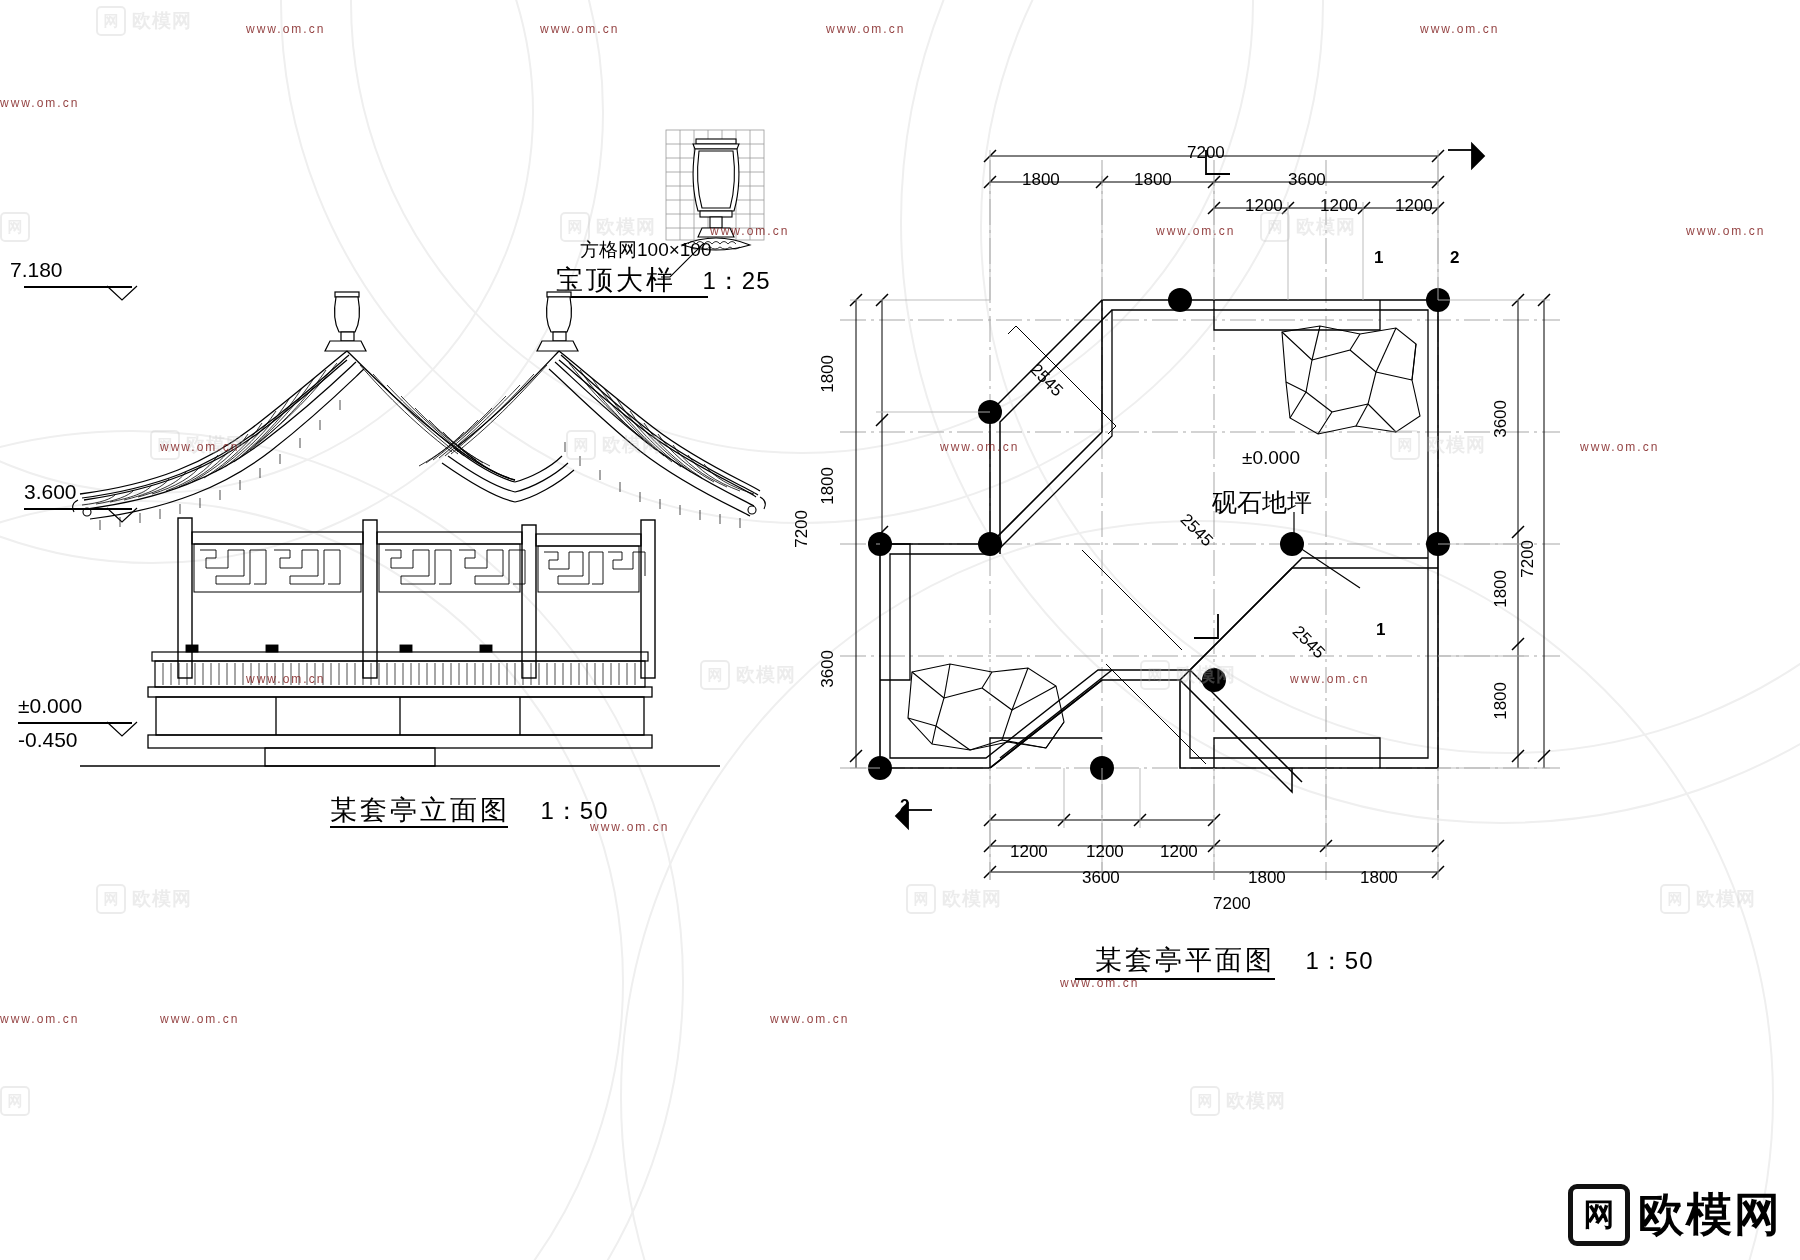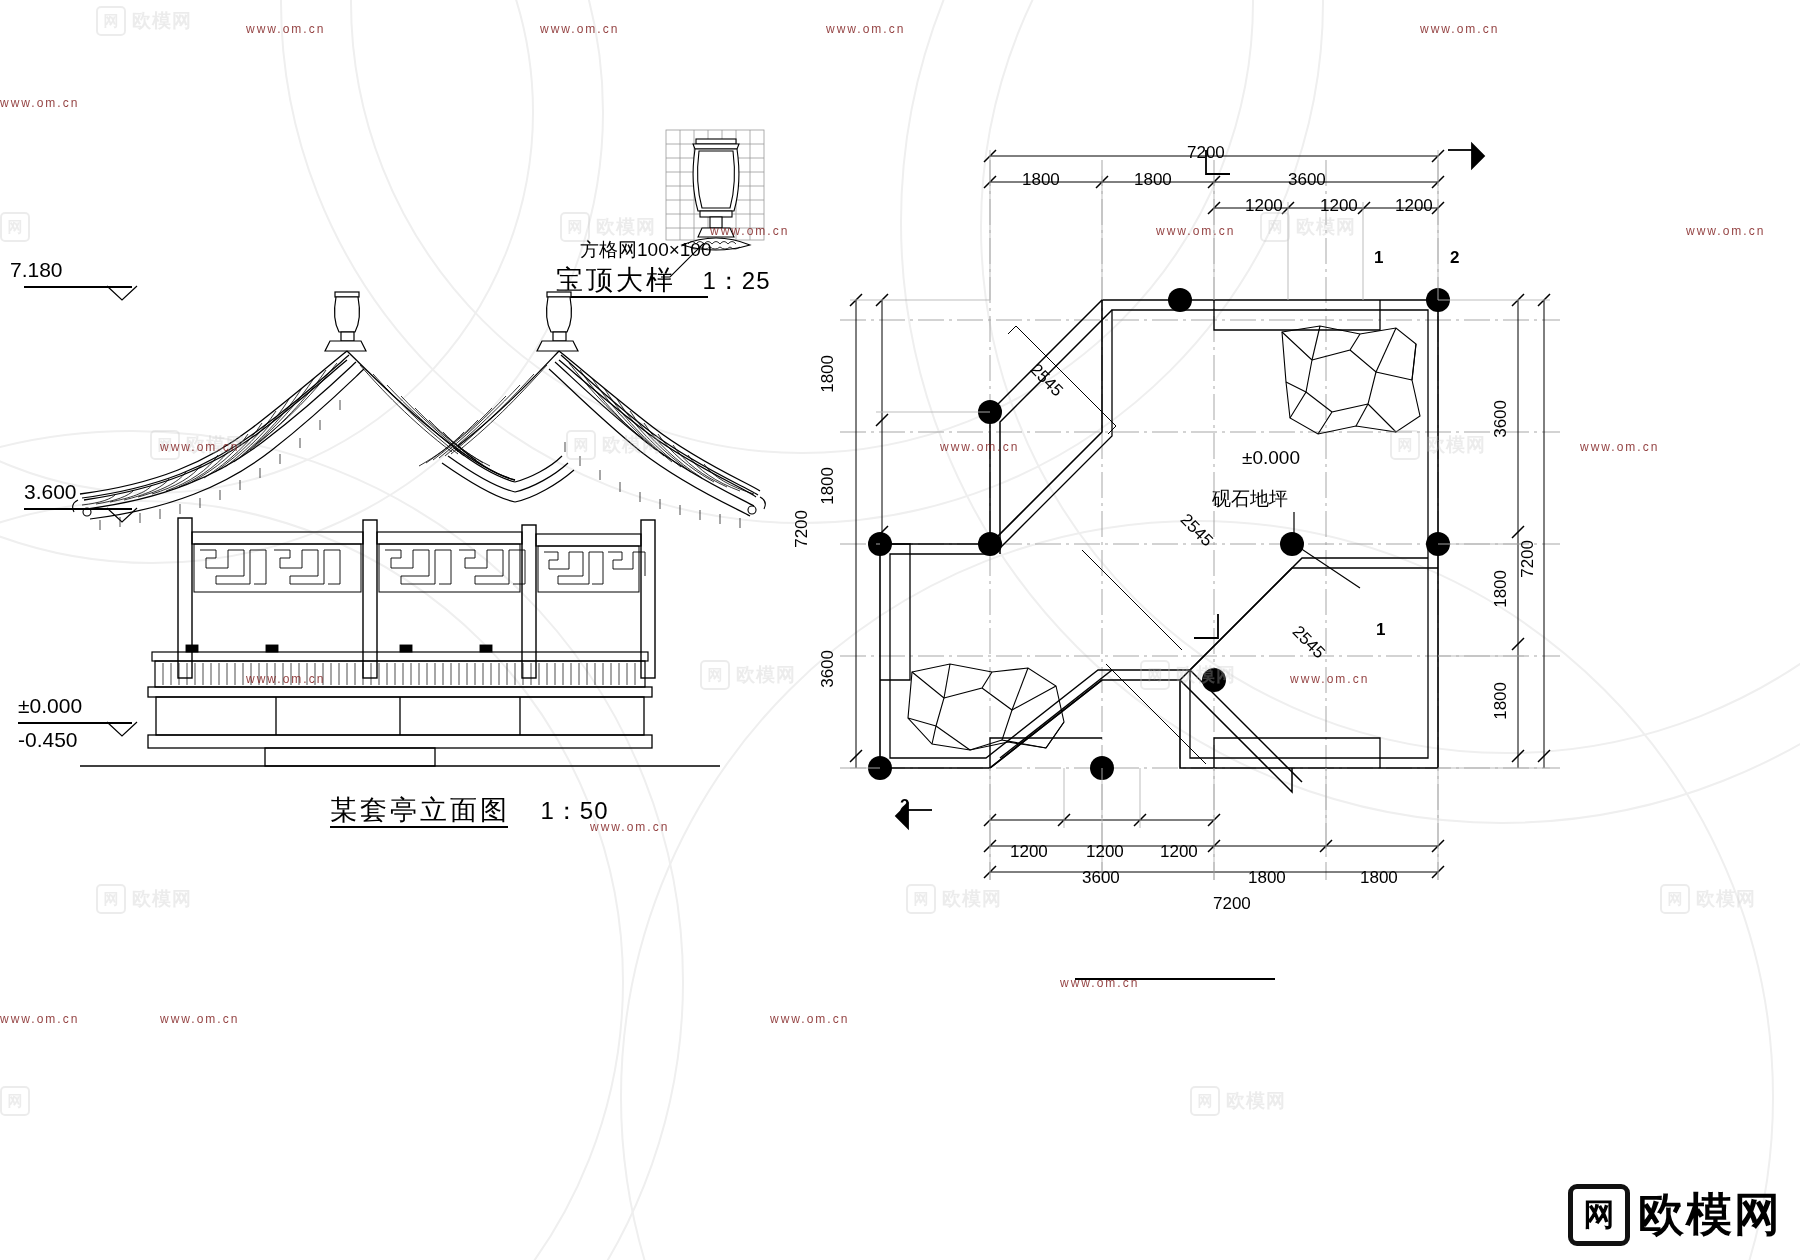--- a/index.html
+++ b/index.html
@@ -521,27 +521,31 @@
   <div class="dim-txt" style="left:1491px;top:400px;writing-mode:vertical-rl;text-orientation:sideways;transform:rotate(180deg);">3600</div>
   <div class="dim-txt" style="left:1491px;top:570px;writing-mode:vertical-rl;text-orientation:sideways;transform:rotate(180deg);">1800</div>
   <div class="dim-txt" style="left:1491px;top:682px;writing-mode:vertical-rl;text-orientation:sideways;transform:rotate(180deg);">1800</div>
   <div class="dim-txt" style="left:1518px;top:540px;writing-mode:vertical-rl;text-orientation:sideways;transform:rotate(180deg);">7200</div>
 
   <div class="dim-txt" style="left:1040px;top:360px;transform:rotate(45deg);transform-origin:left top;">2545</div>
   <div class="dim-txt" style="left:1190px;top:510px;transform:rotate(45deg);transform-origin:left top;">2545</div>
   <div class="dim-txt" style="left:1302px;top:622px;transform:rotate(45deg);transform-origin:left top;">2545</div>
 
   <div class="lbl" style="left:1242px;top:447px;font-size:19px;">±0.000</div>
-  <div class="lbl" style="left:1212px;top:486px;font-size:19px;">砚石地坪</div>
+  <div class="lbl" style="left:1212px;top:486px;font-size:25px;">砚石地坪</div>
 
   <div class="lbl" style="left:1374px;top:248px;font-weight:bold;">1</div>
   <div class="lbl" style="left:1450px;top:248px;font-weight:bold;">2</div>
   <div class="lbl" style="left:1376px;top:620px;font-weight:bold;">1</div>
   <div class="lbl" style="left:900px;top:796px;font-weight:bold;">2</div>
 
+  <div class="title" style="left:1095px;top:942px;">
+    <span class="zh">某套亭平面图</span>
+    <span class="sc" style="margin-left:26px;">1：50</span>
+  </div>
   <div class="title-rule" style="left:1075px;top:978px;width:200px;"></div>
 
   <div class="wm-layer">
 
     <div class="wm-logo" style="left:96px;top:6px;">
       <span class="wbox">网</span>
       <span class="wtxt">欧模网</span>
     </div>
     <div class="wm-logo" style="left:560px;top:212px;">
       <span class="wbox">网</span>

